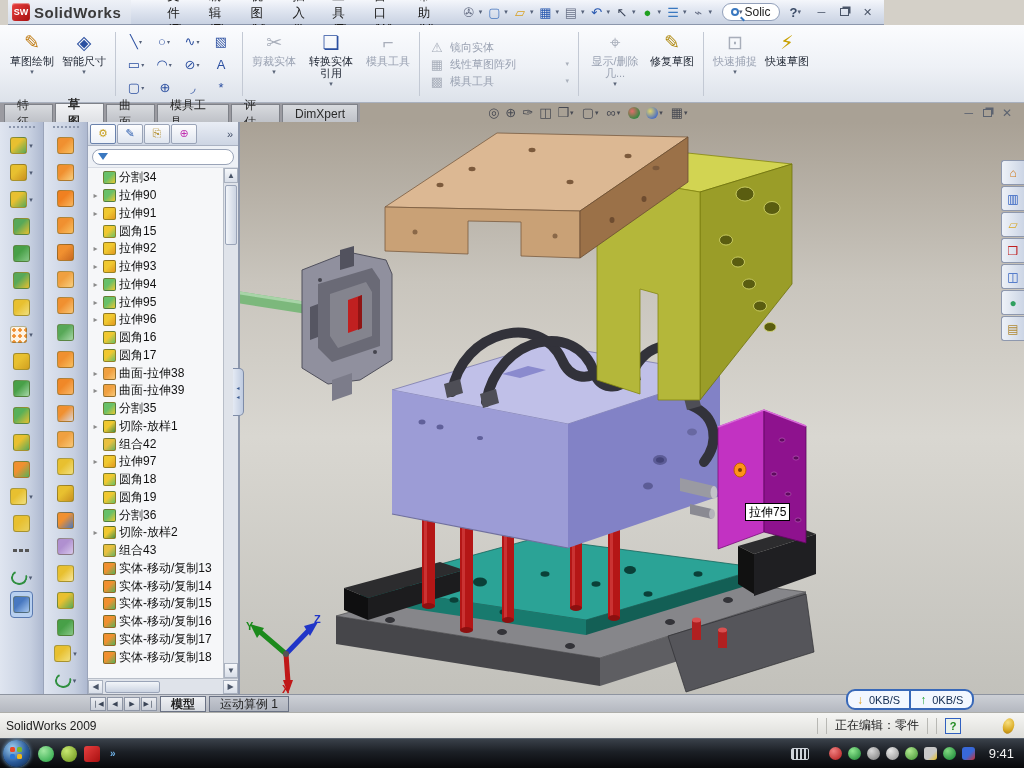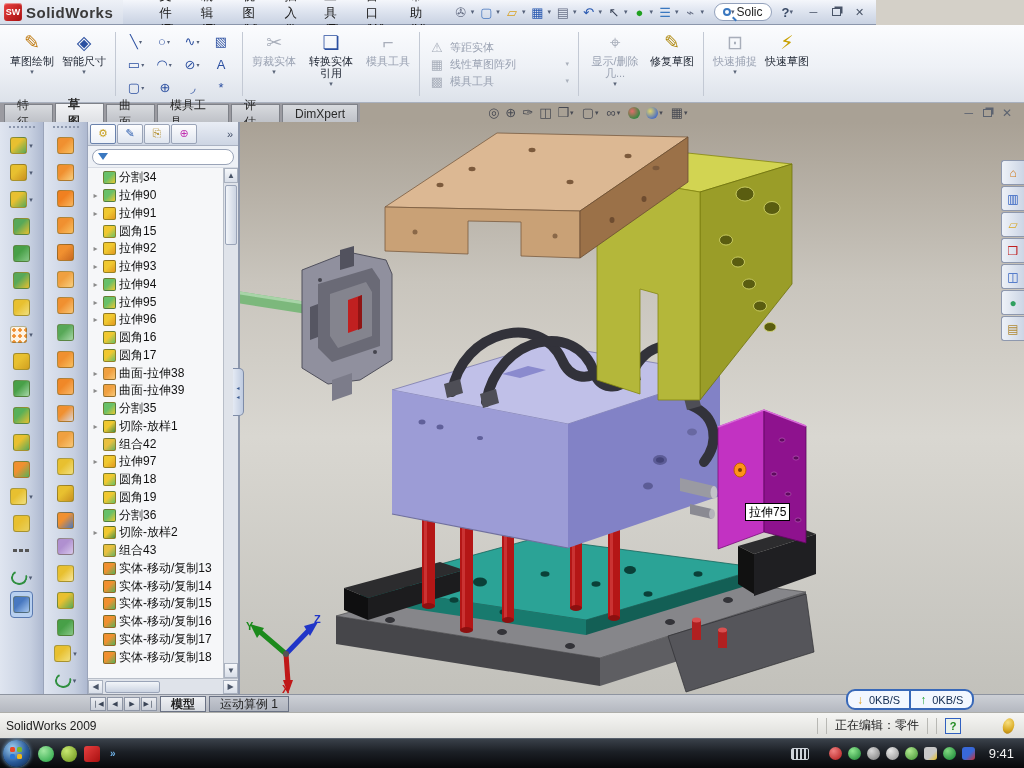--- a/index.html
+++ b/index.html
@@ -1,20 +1,20 @@
 <!DOCTYPE html>
 <html><head>
 <meta charset="utf-8">
 <style>
 *{margin:0;padding:0;box-sizing:border-box;}
 html,body{width:1024px;height:768px;overflow:hidden;}
 body{position:relative;font-family:"Liberation Sans","DejaVu Sans",sans-serif;background:#d4d0c8;font-size:12px;}
 
 
-.titlebar{position:absolute;left:0;top:0;width:876px;height:25px;
+.titlebar{position:absolute;left:8px;top:0;width:876px;height:25px;
  background:linear-gradient(#f4f6fb,#dfe5f0 45%,#c9d2e2);border-bottom:1px solid #8b96ab;
  display:flex;align-items:center;}
 .logo{display:flex;align-items:center;gap:4px;padding:0 10px 0 4px;height:100%;
  background:linear-gradient(#eef1f7,#d6dde9);}
 .logo-cube{width:18px;height:18px;border-radius:3px;background:linear-gradient(135deg,#e84040,#a80f0f);
  color:#fff;font-size:9px;font-weight:bold;display:flex;align-items:center;justify-content:center;
  box-shadow:inset 0 1px 1px rgba(255,255,255,.5);}
 .logo-text{font-size:15px;font-weight:bold;color:#3a3a3a;letter-spacing:.5px;}
 .menus{display:flex;gap:4px;margin-left:26px;}
 .menu-item{padding:3px 10px;color:#1a1a1a;font-size:12.5px;cursor:default;}
@@ -291,21 +291,21 @@
     <span class="tdrop">▾</span>
   </div>
   <div class="tbtn disabled">
     <span class="tico">⌐</span>
     <span class="tlabel">模具工具</span>
   </div>
   <div class="vsep"></div>
   <div class="stackgroup">
     <div class="stackrow">
       <span class="sico">⚠</span>
-      <span>等距实体</span>
+      <span>镜向实体</span>
     </div>
     <div class="stackrow">
       <span class="sico">▦</span>
       <span>线性草图阵列</span>
       <span class="scaret">▾</span>
     </div>
     <div class="stackrow">
       <span class="sico">▩</span>
       <span>模具工具</span>
       <span class="scaret">▾</span>

